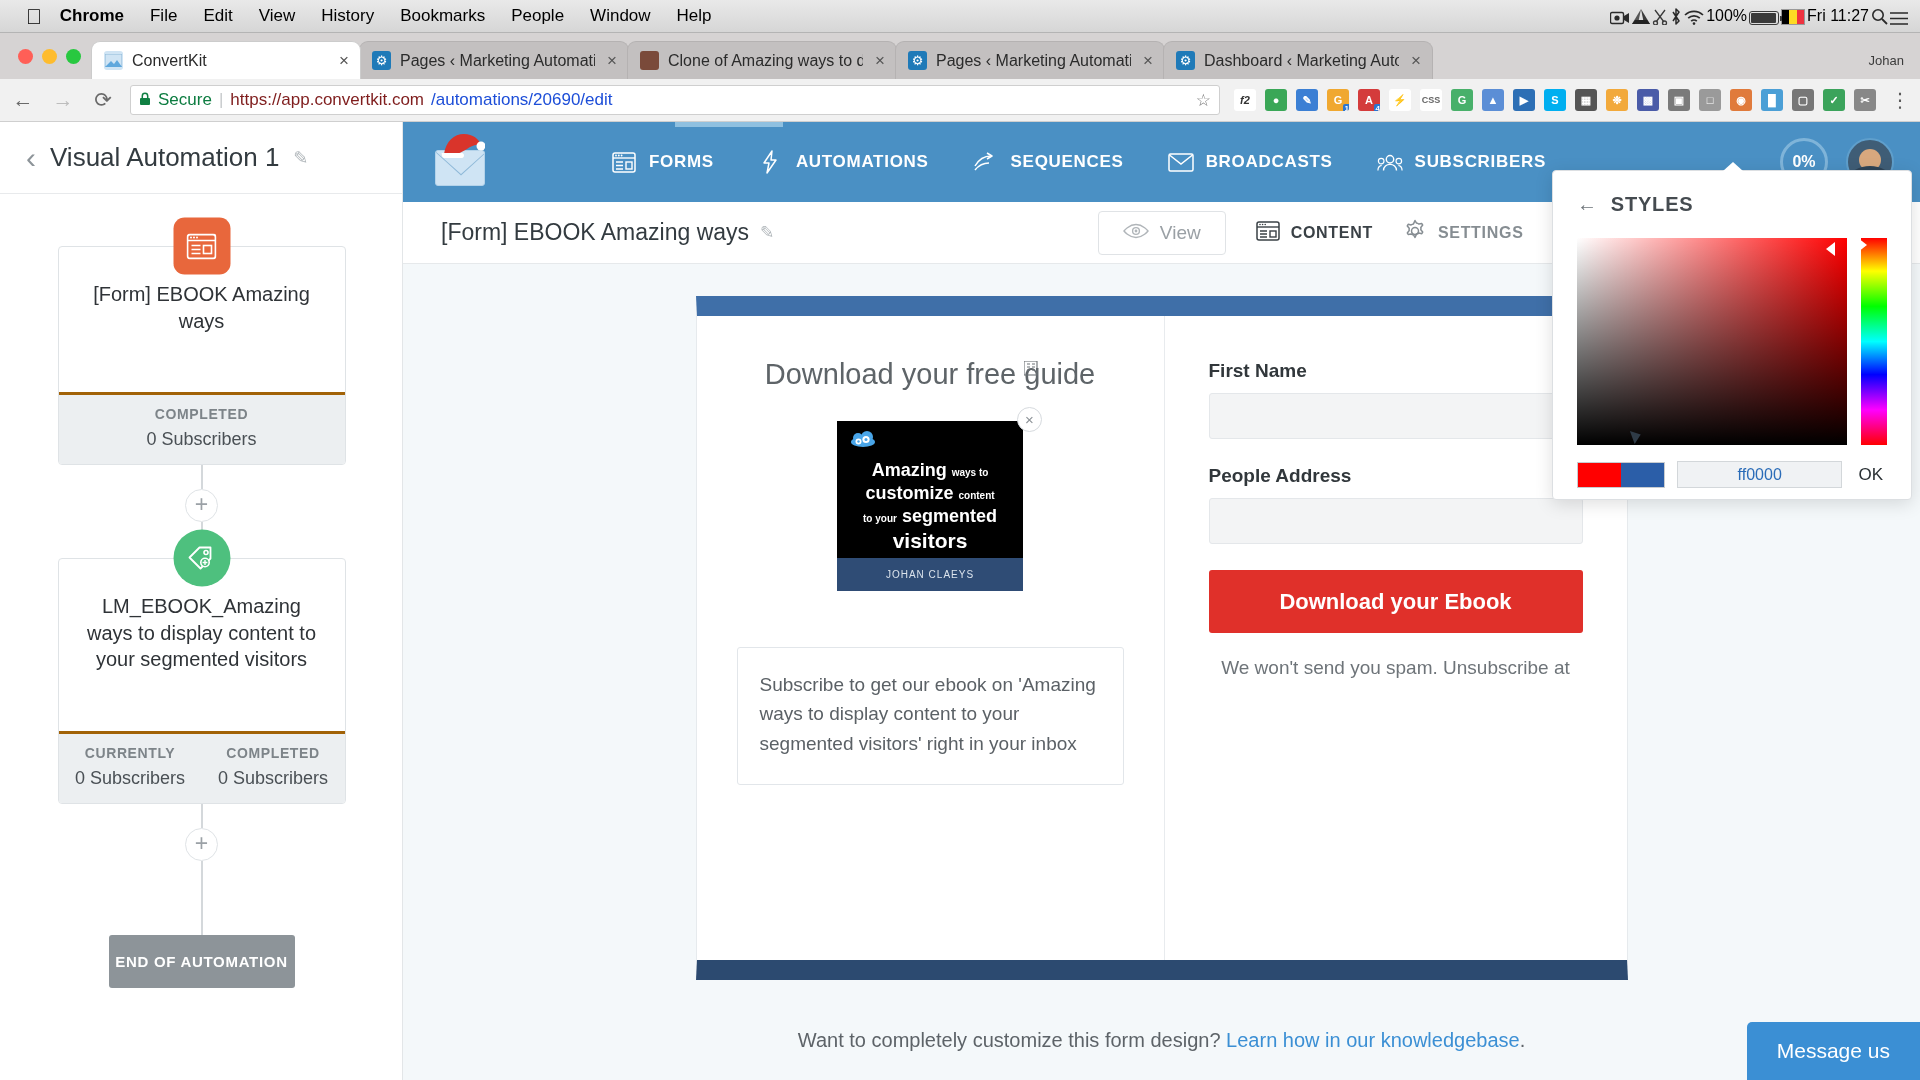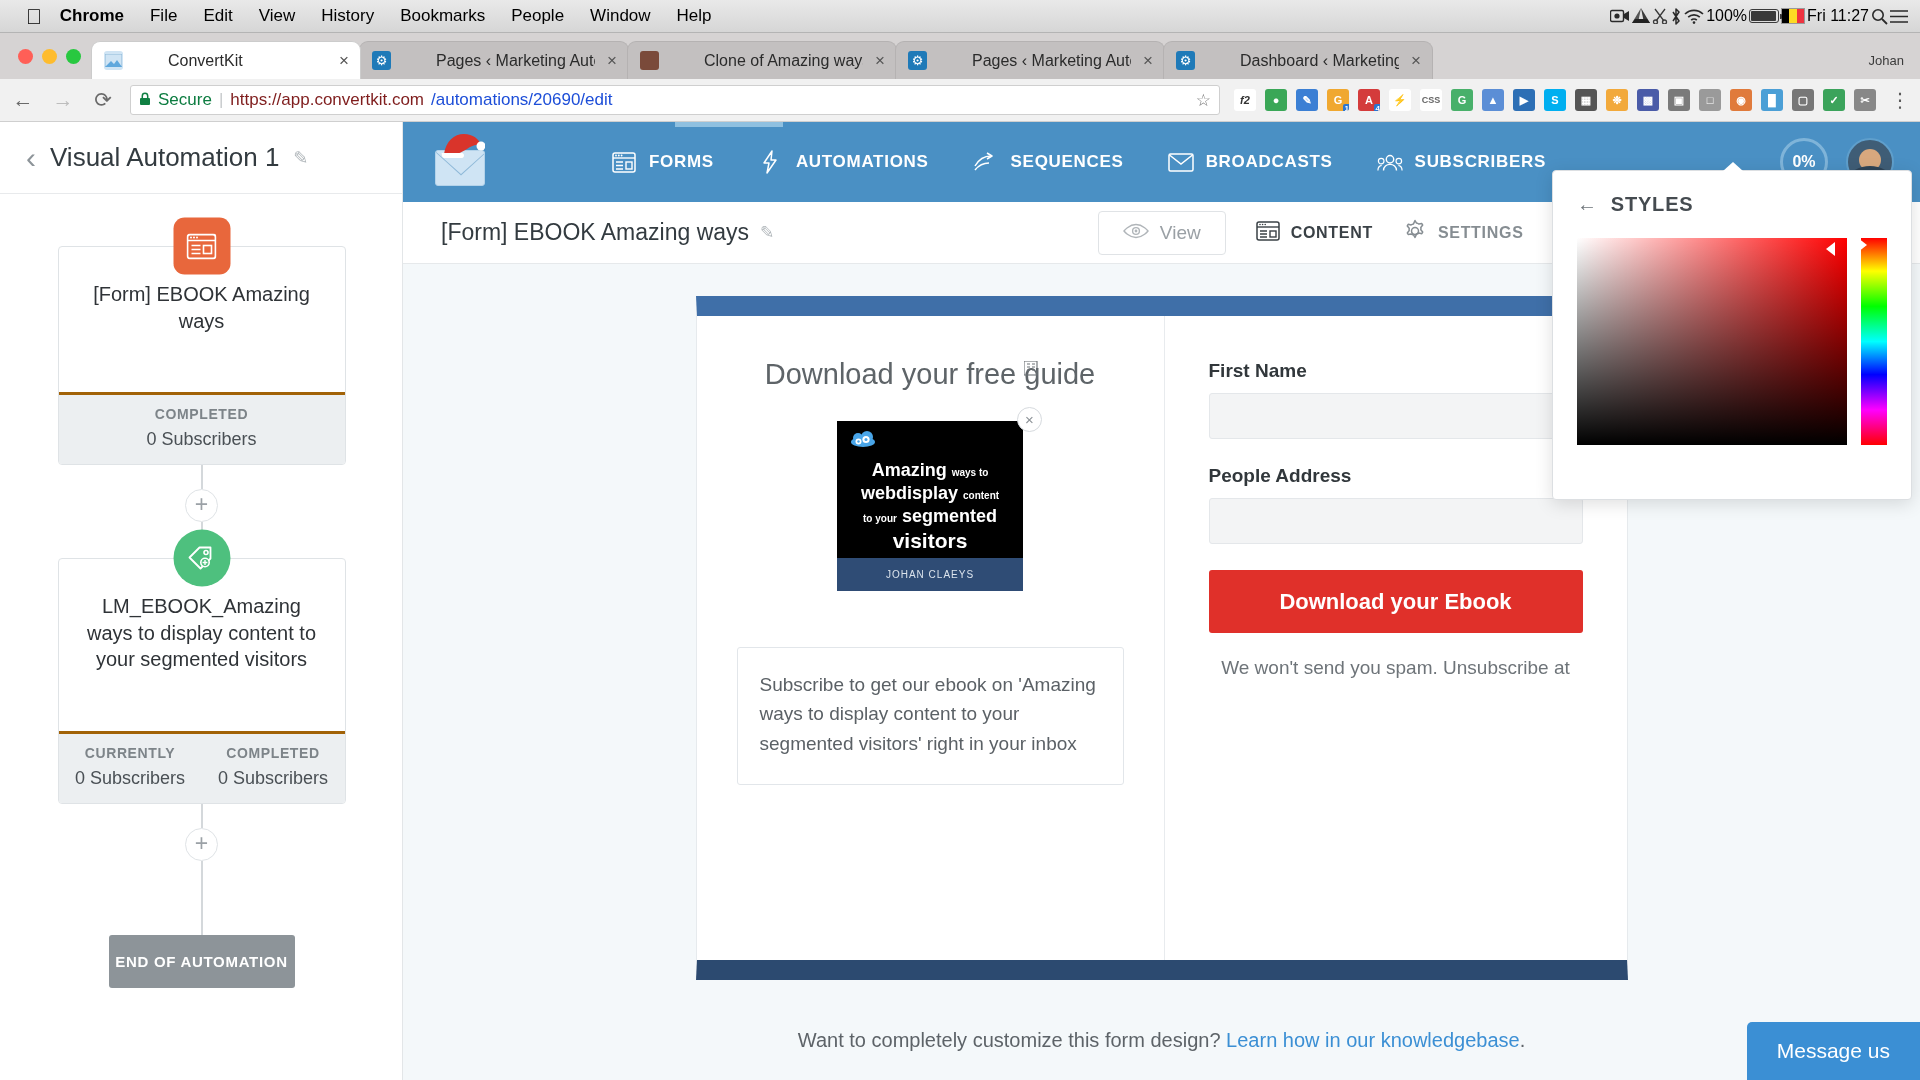--- a/index.html
+++ b/index.html
@@ -14,21 +14,21 @@
     background: linear-gradient(to bottom, #e9e9e9, #d6d6d6);
     border-bottom: 1px solid #b4b4b4;
     display: flex; align-items: center;
     font-size: 17px; color: #000;
     padding: 0 12px;
   }
   .menubar .apple { font-size: 21px; margin: 0 18px 0 14px; line-height: 1; }
   .menubar .mi { margin-right: 26px; white-space: nowrap; }
   .menubar .mi.bold { font-weight: bold; }
   .menubar .spacer { flex: 1; }
-  .menubar .right { display: flex; align-items: center; gap: 2px; }
+  .menubar .right { display: flex; align-items: flex-end; gap: 2px; }
   .menubar .right .ic { font-size: 17px; color: #2a2a2a; display: flex; align-items: center; }
   .battery-pct { font-size: 16px; }
   .battery {
     width: 30px; height: 14px; border: 1.6px solid #3a3a3a; border-radius: 3px;
     position: relative; display: inline-block;
   }
   .battery::after {
     content: ''; position: absolute; right: -4px; top: 4px;
     width: 2.5px; height: 5px; background: #3a3a3a; border-radius: 0 1px 1px 0;
   }
@@ -48,21 +48,21 @@
   .tab {
     height: 38px; min-width: 140px; max-width: 270px; width: 270px;
     background: #c3c0c0; border-top-left-radius: 9px; border-top-right-radius: 9px;
     display: flex; align-items: center; padding: 0 8px 0 12px; gap: 9px;
     font-size: 16px; color: #2b2b2b; position: relative;
     border: 1px solid #b5b2b2; border-bottom: none;
     margin-right: -2px;
   }
   .tab.active { background: #fff; border-color: #ccc; z-index: 5; }
   .tab .favicon { width: 19px; height: 19px; flex: none; border-radius: 3px; display: flex; align-items: center; justify-content: center; font-size: 13px; overflow: hidden; }
-  .tab .title { flex: 1; overflow: hidden; white-space: nowrap; text-overflow: clip; margin-left: 36px; }
+  .tab .title { flex: 1; overflow: hidden; white-space: nowrap; text-overflow: clip; }
   .tab .x { color: #555; font-size: 17px; flex: none; width: 16px; text-align: center; }
   .profile-name { position: absolute; right: 16px; bottom: 11px; font-size: 13px; color: #3b3b3b; }
 
   .chrome-toolbar {
     height: 43px; background: #f1f1f1; border-bottom: 1px solid #cfcfcf;
     display: flex; align-items: center; padding: 0 10px; gap: 14px;
   }
   .navbtn { font-size: 21px; color: #6a6a6a; width: 26px; text-align: center; }
   .navbtn.disabled { color: #bdbdbd; }
   .omnibox {
@@ -652,20 +652,29 @@
           <span>STYLES</span>
         </div>
         <div class="picker">
           <div class="sat-val">
             <span class="sat-cursor"></span>
           </div>
           <div class="hue">
             <span class="hue-cursor"></span>
           </div>
         </div>
+        <div class="sp-bottom">
+          <div class="swatch-pair">
+            <i style="background:#ff0000"></i>
+            <i style="background:#2b5ea8"></i>
+            <span class="cursor-arrow"></span>
+          </div>
+          <div class="hex-input">ff0000</div>
+          <div class="ok-btn">OK</div>
+        </div>
       </div>
     </div>
 
     <div class="preview-area">
       <div class="form-card">
         <div class="fc-left">
           <div class="fc-head">
             <span>Download your free guide</span>
             <span class="head-grip">
               <svg width="14" height="15" viewBox="0 0 14 15">
@@ -683,21 +692,21 @@
                     <circle cx="8" cy="7" rx="5" r="5" fill="#49a5e8"></circle>
                     <circle cx="17" cy="6" r="6" fill="#49a5e8"></circle>
                     <circle cx="8.5" cy="10.5" r="3" fill="#fff"></circle>
                     <circle cx="16" cy="8.5" r="3.6" fill="#fff"></circle>
                     <circle cx="8.5" cy="10.5" r="1.2" fill="#49a5e8"></circle>
                     <circle cx="16" cy="8.5" r="1.5" fill="#49a5e8"></circle>
                   </svg>
               </span>
               <div class="ctxt">
                 <div class="l1"><span>Amazing</span> <small>ways to</small></div>
-                <div class="l1"><span>webdisplay</span> <small>content</small></div>
+                <div class="l1"><span>customize</span> <small>content</small></div>
                 <div class="l1"><small>to your</small> <span>segmented</span></div>
                 <div class="l1" style="font-size:21px"><span>visitors</span></div>
               </div>
               <div class="author">JOHAN CLAEYS</div>
             </div>
             <span class="cover-x">×</span>
           </div>
 
           <div class="desc-box">Subscribe to get our ebook on 'Amazing ways to display content to your segmented visitors' right in your inbox</div>
         </div>

